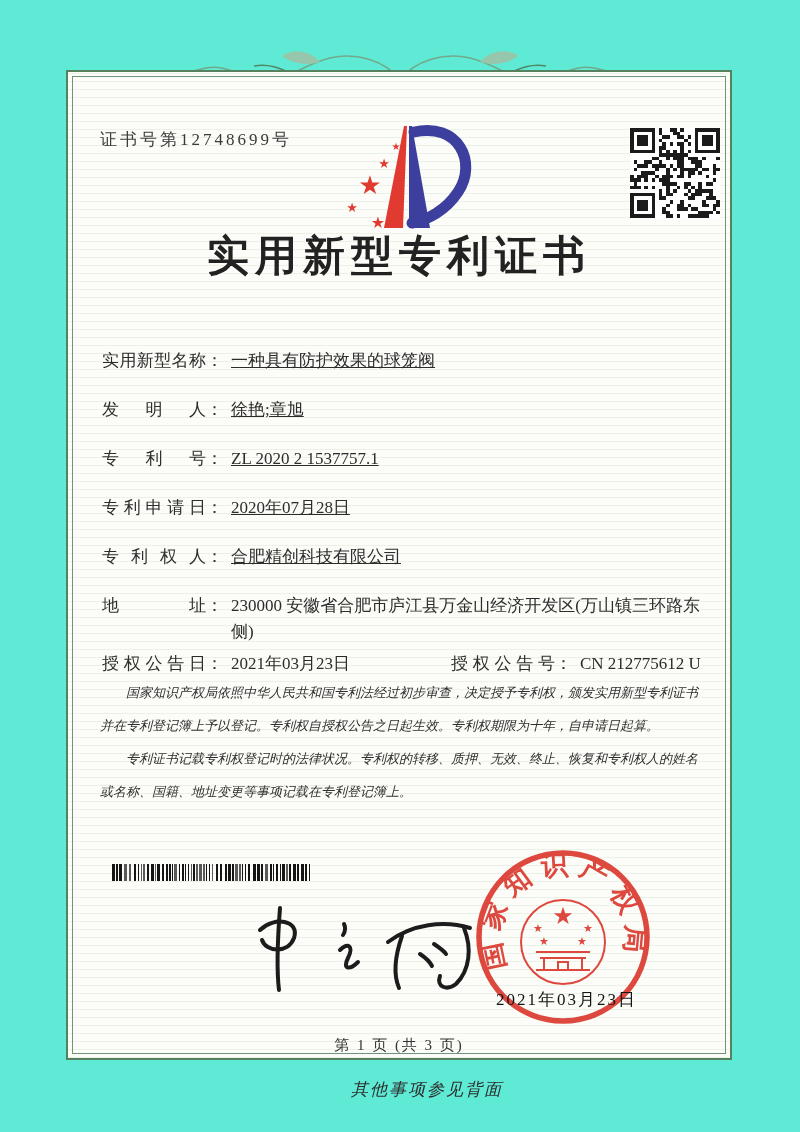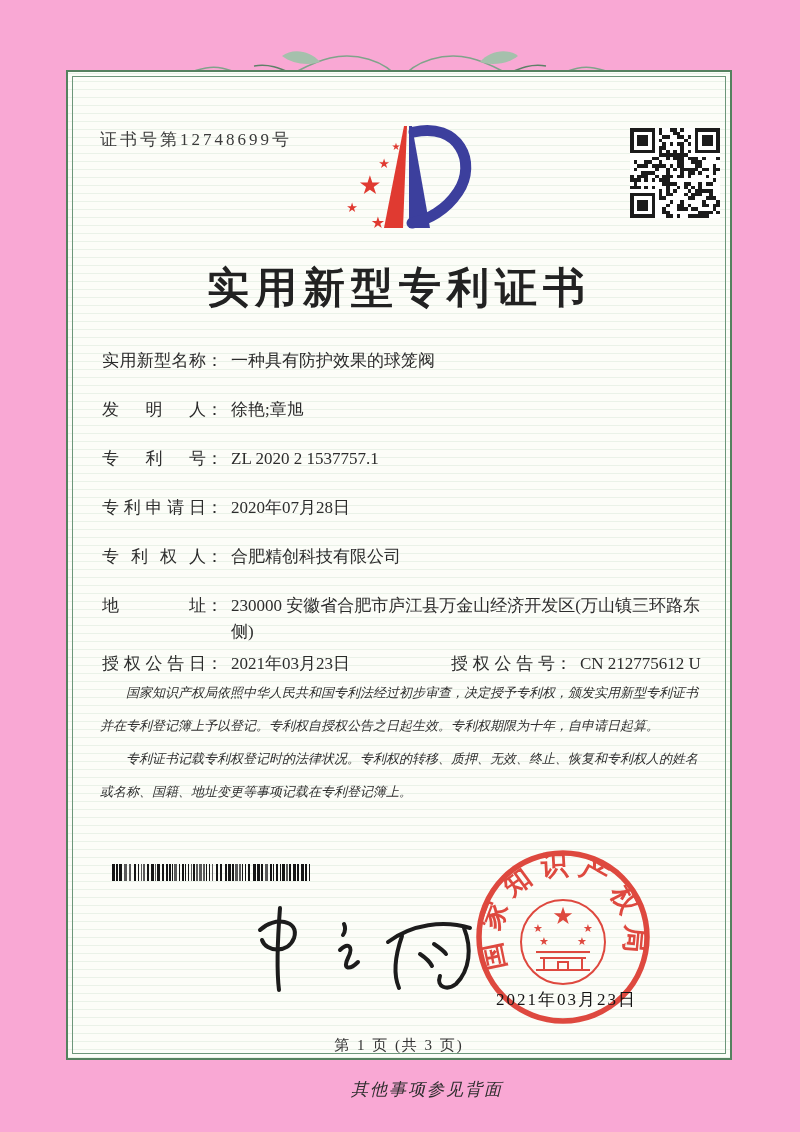--- a/index.html
+++ b/index.html
@@ -1,31 +1,31 @@
 <!DOCTYPE html>
 <html><head>
 <meta charset="utf-8">
 <style>
   html,body{margin:0;padding:0;background:#ffffff;}
-  .page{position:relative;width:800px;height:1132px;margin:0 auto;background:#f9a8d4;
+  .page{position:relative;width:800px;height:1132px;margin:0 auto;background:#5eead4;
         font-family:"Liberation Serif","DejaVu Serif",serif;color:#2c2c2c;overflow:hidden;}
   
   .frame{position:absolute;left:66px;top:70px;width:666px;height:990px;
          border:2.5px solid #55815f;box-sizing:border-box;
          background:
            repeating-linear-gradient(0deg, rgba(140,185,150,0.16) 0px, rgba(140,185,150,0.16) 1px, transparent 1px, transparent 8px),
            #fcfdf8;}
   .frame::before{content:"";position:absolute;inset:4px;border:1px solid #6d967a;pointer-events:none;}
   .cert-no{position:absolute;left:32px;top:56px;font-size:17px;letter-spacing:3px;color:#3a3a3a;}
   .logo{position:absolute;left:272px;top:44px;width:138px;height:122px;}
   .qr{position:absolute;left:562px;top:56px;width:90px;height:90px;background:#fff;}
-  .title{position:absolute;left:0;top:188px;width:100%;text-align:center;margin:0;
+  .title{position:absolute;left:0;top:156px;width:100%;text-align:center;margin:0;
          font-size:42px;font-weight:600;letter-spacing:6px;color:#222;}
   .fields{position:absolute;left:34px;top:276px;width:606px;font-size:17px;line-height:26px;}
-  .frow{margin-bottom:23px;white-space:nowrap;}
+  .frow{margin-bottom:23px;white-space:nowrap;text-decoration:underline;}
   .flabel{display:inline-block;width:104px;text-align:justify;text-align-last:justify;vertical-align:top;}
   .colon{display:inline-block;vertical-align:top;}
   .fvalue{padding-left:8px;vertical-align:top;}
   .fvalue.wrap{display:inline-block;width:476px;white-space:normal;}
   .grant .fvalue{display:inline-block;width:196px;}
   .paras{position:absolute;left:32px;top:604px;width:606px;font-size:13px;line-height:33px;
          font-style:italic;color:#2e2e2e;}
   .paras p{margin:0;text-indent:2em;}
   .barcode{position:absolute;left:44px;top:792px;width:202px;height:17px;}
   .signer{position:absolute;left:34px;top:850px;font-size:18px;letter-spacing:3px;line-height:36px;}

